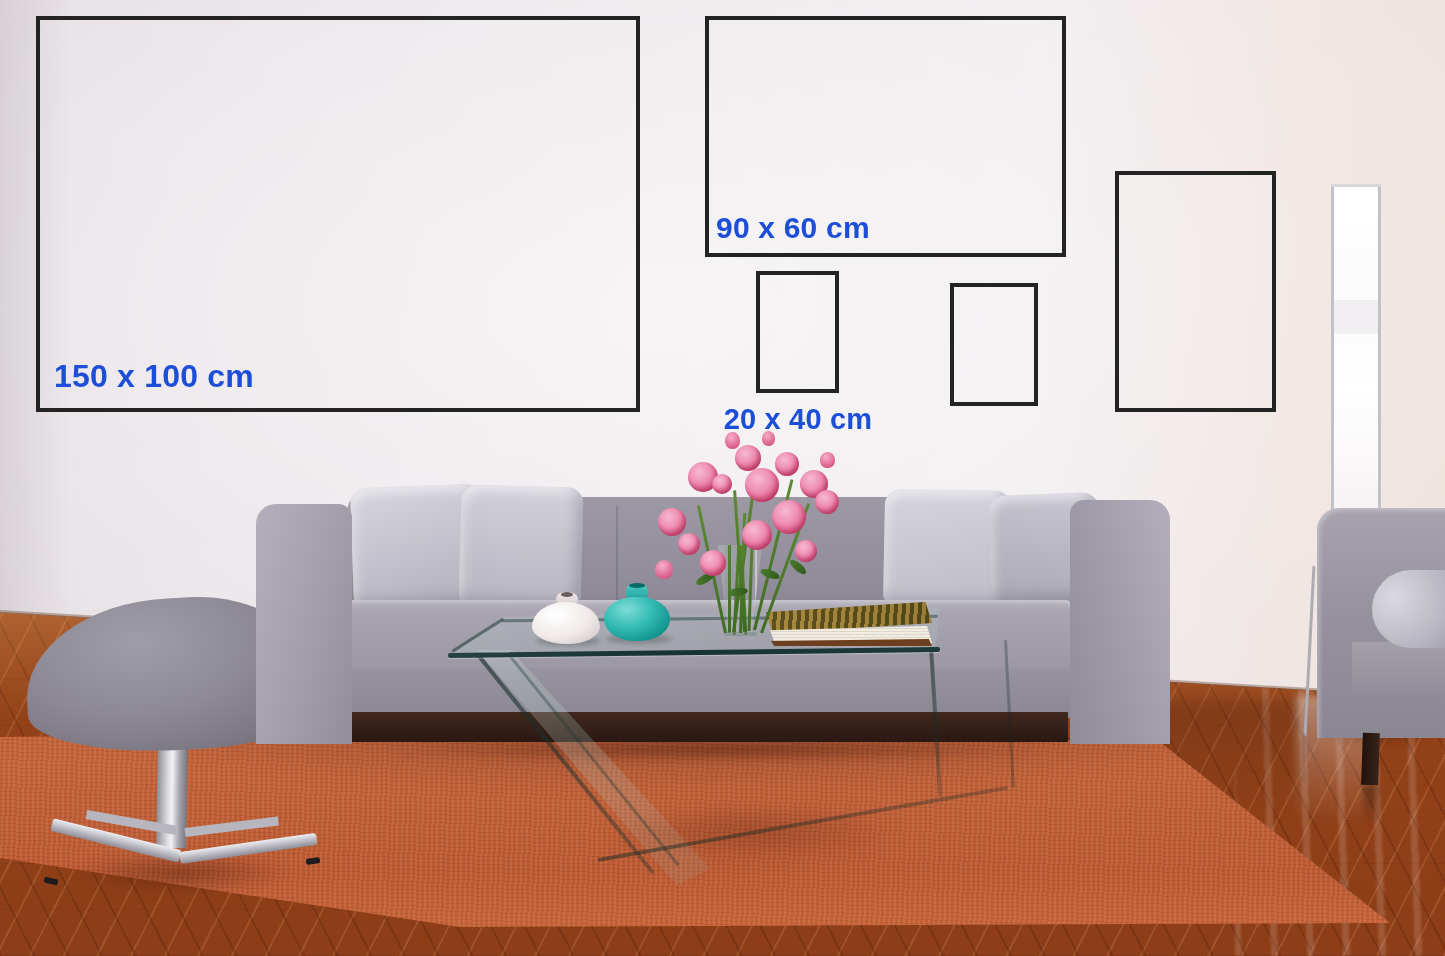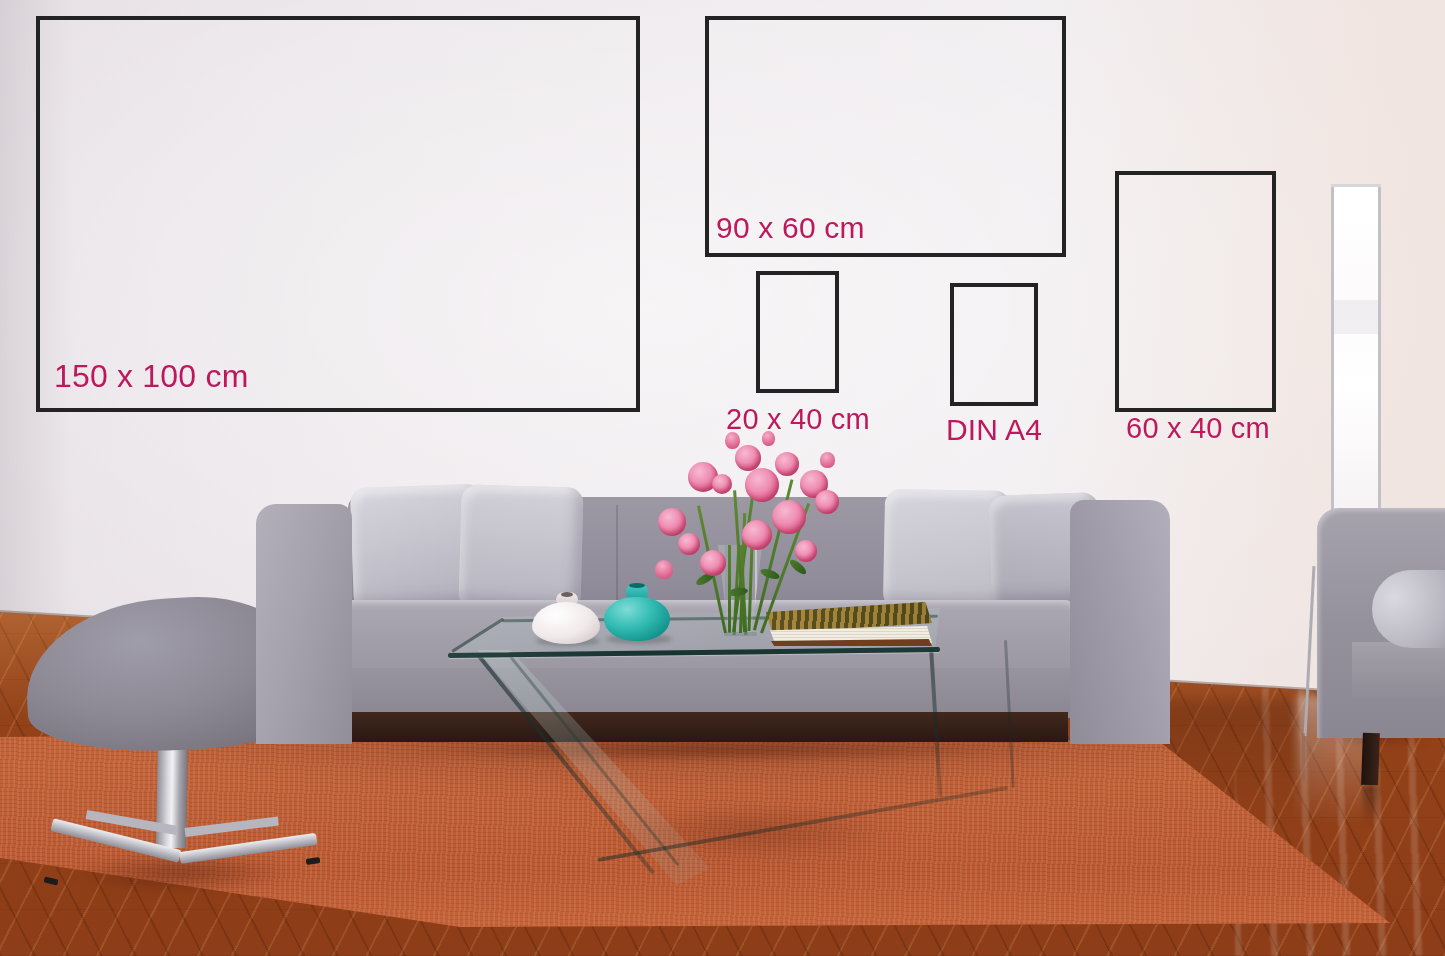--- a/index.html
+++ b/index.html
@@ -10,21 +10,21 @@
   
   .wall{inset:0;
     background:
       linear-gradient(90deg, rgba(150,140,150,.20), transparent 5%),
       linear-gradient(90deg, transparent 72%, rgba(246,221,205,.35) 96%),
       radial-gradient(95% 75% at 45% 32%, rgba(255,255,255,.55), transparent 70%),
       linear-gradient(100deg,#e5dfe4 0%,#ebe5e9 30%,#f0ecef 66%,#ece7e8 100%);}
 
   
   .frame{border:4px solid #232323;box-sizing:border-box;background:rgba(255,255,255,.06);}
-  .size-label{font-weight:400;color:#be185d;letter-spacing:.2px;line-height:1.04;white-space:nowrap;}
+  .size-label{font-weight:700;color:#1d4ed8;letter-spacing:.2px;line-height:1.04;white-space:nowrap;}
 
   
   .floor{inset:0;clip-path:polygon(0 612px,100% 698px,100% 100%,0 100%);
     background:
       repeating-linear-gradient(63deg, rgba(60,20,5,.22) 0 2px, transparent 2px 30px),
       repeating-linear-gradient(-63deg, rgba(255,200,140,.14) 0 2px, transparent 2px 30px),
       repeating-linear-gradient(0deg, rgba(0,0,0,.06) 0 1px, transparent 1px 46px),
       linear-gradient(180deg,#b5661f 0%,#a4511b 32%,#964419 60%,#8d3d17 100%);}
   .floor-warm{left:0;top:600px;width:100%;height:120px;background:linear-gradient(180deg,rgba(255,190,120,.28),transparent);}
   .floor-gloss{left:1235px;top:688px;width:210px;height:268px;opacity:.85;
@@ -199,23 +199,21 @@
   <div class="abs frame" style="left:36px;top:16px;width:604px;height:396px;"></div>
   <div class="abs frame" style="left:705px;top:16px;width:361px;height:241px;"></div>
   <div class="abs frame" style="left:756px;top:271px;width:83px;height:122px;"></div>
   <div class="abs frame" style="left:950px;top:283px;width:88px;height:123px;"></div>
   <div class="abs frame" style="left:1115px;top:171px;width:161px;height:241px;"></div>
 
   <div class="abs size-label" style="left:54px;top:360px;font-size:32px;text-align:center;">150 x 100 cm</div>
   <div class="abs size-label" style="left:716px;top:212px;font-size:30px;">90 x 60 cm</div>
   <div class="abs size-label" style="left:700px;top:404px;width:196px;text-align:center;font-size:29px;">20 x 40 cm</div>
   <div class="abs" style="left:880px;top:414px;width:228px;text-align:center;">
-    <div class="size-label" style="font-size:30px;">DIN A4</div>
-  </div>
-  <div class="abs size-label" style="left:1103px;top:413px;width:190px;text-align:center;font-size:29px;">60 x 40 cm</div>
+  </div>
 
   <div class="abs floor">
     <div class="abs floor-warm"></div>
     <div class="abs floor-gloss"></div>
     <div class="abs floor-refl-sofa"></div>
     <div class="abs floor-refl-lamp"></div>
   </div>
   <div class="abs junction"></div>
 
   <div class="abs rug">

